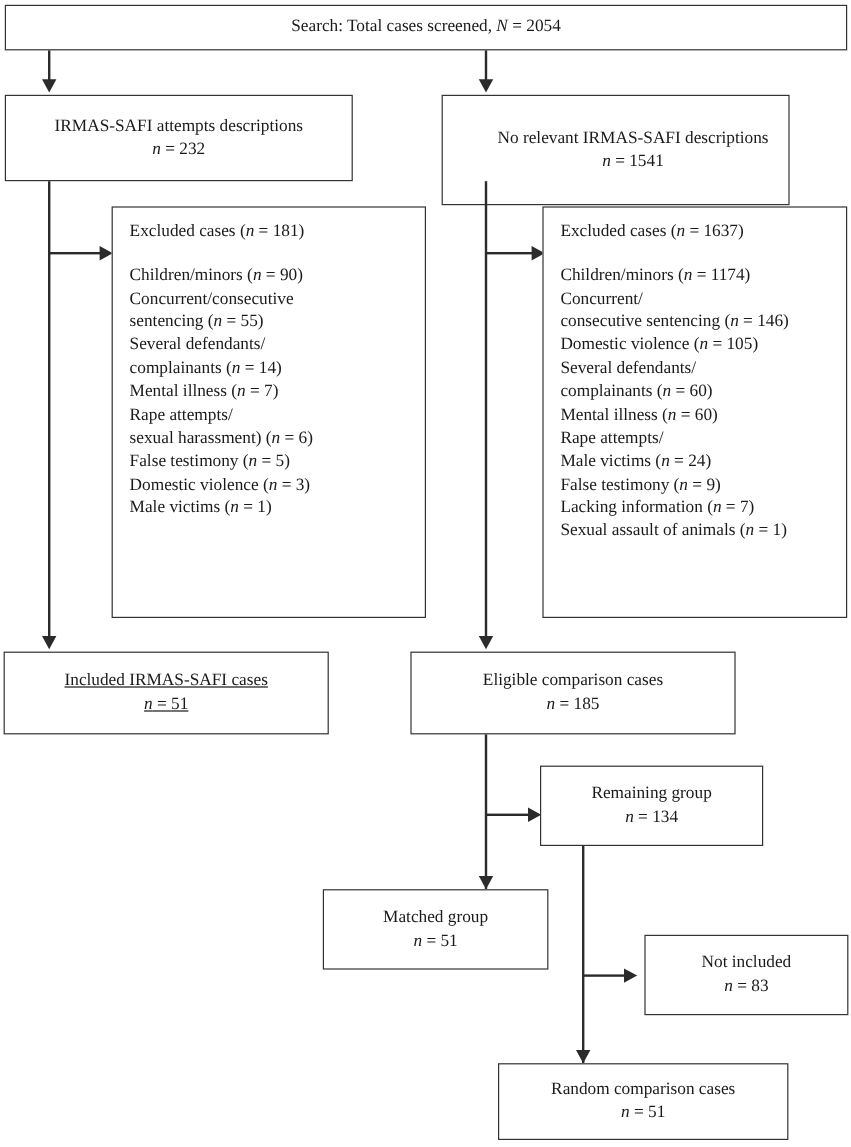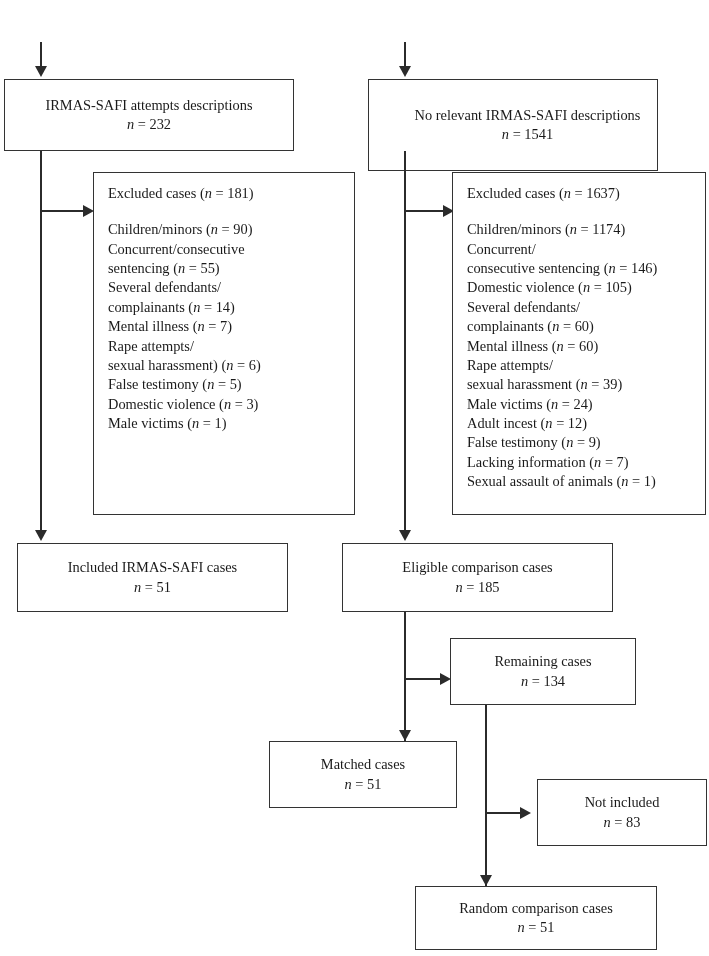--- a/index.html
+++ b/index.html
@@ -75,20 +75,27 @@
   .excl-list li { white-space: nowrap; }
   .pad-l { padding-left: 14px; }
   .pad-t { padding-top: 11px; }
   em { font-style: italic; }
 </style>
 </head>
 <body>
 
 <div id="flowchart">
 
+  <div class="box box-center" style="left:4px; top:4px; width:702px; height:38px;">
+    <div class="t">
+      <span>Search: Total cases screened,</span>
+      <em>N</em>
+      = <span>2054</span>
+    </div>
+  </div>
 
   <div class="line vline" style="left:40px; top:42px; height:26px;"></div>
   <div class="arrow-down" style="left:35px; top:66px;"></div>
 
   <div class="line vline" style="left:404px; top:42px; height:26px;"></div>
   <div class="arrow-down" style="left:399px; top:66px;"></div>
 
   <div class="box box-center" style="left:4px; top:79px; width:290px; height:72px;">
     <div class="t">IRMAS-SAFI attempts descriptions</div>
     <div class="t">
@@ -142,30 +149,28 @@
     </div>
     <ul class="excl-list">
         <li>Children/minors (<em>n</em> = 1174)</li>
         <li>Concurrent/</li>
         <li>consecutive sentencing (<em>n</em> = 146)</li>
         <li>Domestic violence (<em>n</em> = 105)</li>
         <li>Several defendants/</li>
         <li>complainants (<em>n</em> = 60)</li>
         <li>Mental illness (<em>n</em> = 60)</li>
         <li>Rape attempts/</li>
-        <li>sexual harassment (<em>n</em> = 39)</li>
         <li>Male victims (<em>n</em> = 24)</li>
-        <li>Adult incest (<em>n</em> = 12)</li>
         <li>False testimony (<em>n</em> = 9)</li>
         <li>Lacking information (<em>n</em> = 7)</li>
         <li>Sexual assault of animals (<em>n</em> = 1)</li>
       </ul>
   </div>
 
-  <div class="box box-center" style="left:17px; top:543px; width:271px; height:69px;">
+  <div class="box box-center" style="left:3px; top:543px; width:271px; height:69px;text-decoration:underline;">
     <div class="t">Included IRMAS-SAFI cases</div>
     <div class="t">
       <em>n</em>
       = <span>51</span>
     </div>
   </div>
 
   <div class="box box-center" style="left:342px; top:543px; width:271px; height:69px;">
     <div class="t">Eligible comparison cases</div>
     <div class="t">
@@ -174,35 +179,35 @@
     </div>
   </div>
 
   <div class="line vline" style="left:404px; top:612px; height:129px;"></div>
   <div class="arrow-down" style="left:399px; top:730px;"></div>
 
   <div class="line hline" style="left:405px; top:678px; width:38px;"></div>
   <div class="arrow-right" style="left:440px; top:673px;"></div>
 
   <div class="box box-center" style="left:450px; top:638px; width:186px; height:67px;">
-    <div class="t">Remaining cases</div>
+    <div class="t">Remaining group</div>
     <div class="t">
       <em>n</em>
       = <span>134</span>
     </div>
   </div>
 
   <div class="line vline" style="left:485px; top:705px; height:181px;"></div>
   <div class="arrow-down" style="left:480px; top:875px;"></div>
 
   <div class="line hline" style="left:486px; top:812px; width:36px;"></div>
   <div class="arrow-right" style="left:520px; top:807px;"></div>
 
   <div class="box box-center" style="left:269px; top:741px; width:188px; height:67px;">
-    <div class="t">Matched cases</div>
+    <div class="t">Matched group</div>
     <div class="t">
       <em>n</em>
       = <span>51</span>
     </div>
   </div>
 
   <div class="box box-center" style="left:537px; top:779px; width:170px; height:67px;">
     <div class="t">Not included</div>
     <div class="t">
       <em>n</em>

